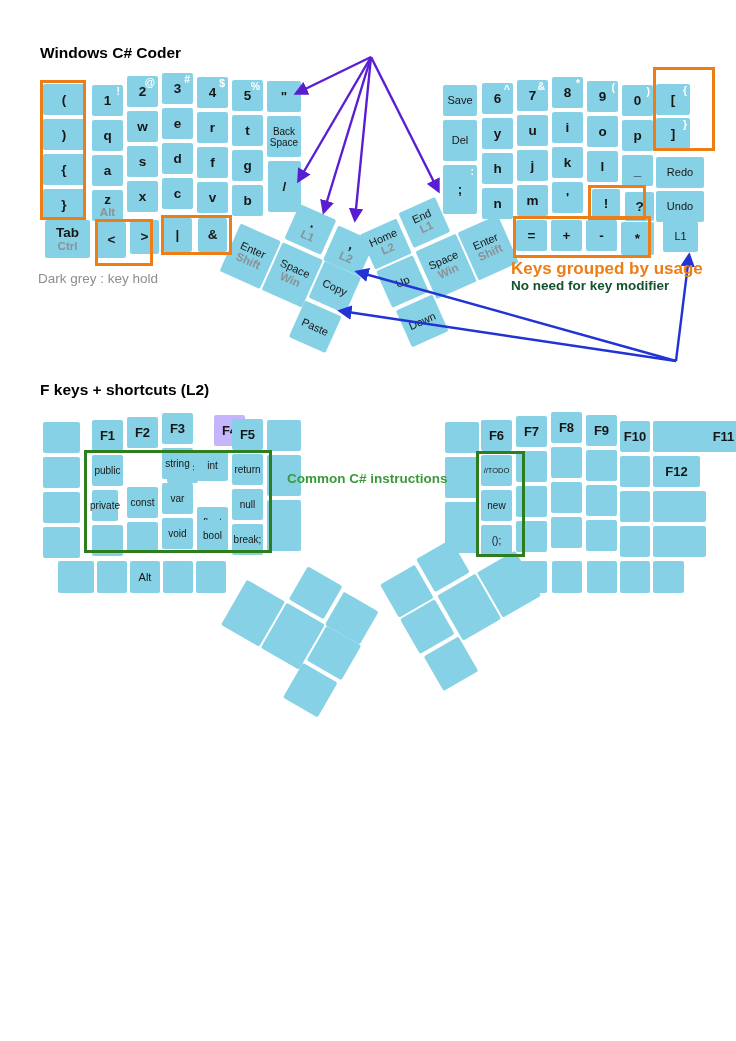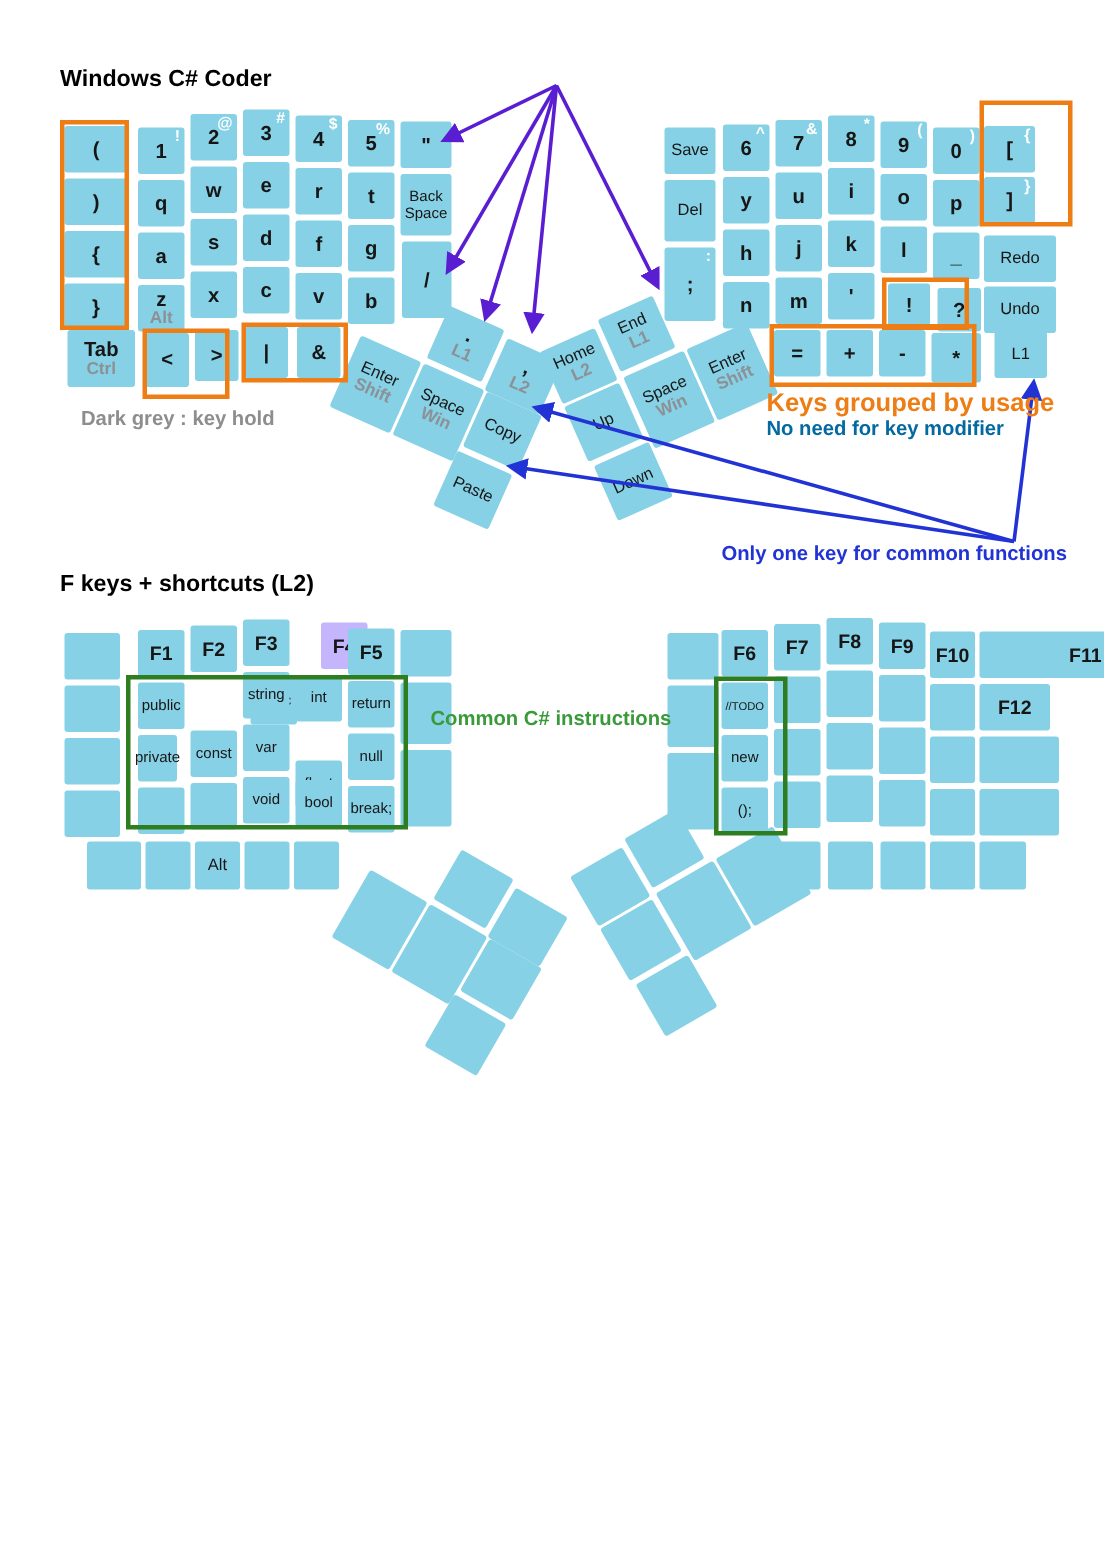--- a/index.html
+++ b/index.html
@@ -17,37 +17,36 @@
   .t-fkey{font-weight:bold;font-size:13px;}
   .hold{color:#8c9196;font-weight:bold;font-size:11.5px;margin-top:1px;}
   .sup{position:absolute;top:1px;right:3px;color:#ffffff;font-weight:bold;font-size:10.5px;line-height:1;}
   .cluster{position:absolute;width:1px;height:1px;transform-origin:0 0;z-index:1;}
   .cluster .key{z-index:1;}
   .box{position:absolute;border-style:solid;border-width:3px;z-index:3;background:transparent;}
   #arrow-svg{position:absolute;left:0;top:0;z-index:4;pointer-events:none;}
   .note{position:absolute;white-space:nowrap;z-index:5;}
   .t-title{left:40px;top:44px;font-size:15.5px;font-weight:bold;color:#000000;}
   .t-easy{left:249px;top:32px;font-size:13.5px;font-weight:bold;color:#5a1ed2;}
-  .t-darkgrey{left:54px;top:271px;font-size:13.5px;font-weight:bold;color:#8d8d8d;text-align:center;}
+  .t-darkgrey{left:38px;top:271px;font-size:13.5px;font-weight:normal;color:#8d8d8d;text-align:center;}
   .t-orange1{left:511px;top:259px;font-size:17px;font-weight:bold;color:#ed7d14;}
-  .t-orange2{left:511px;top:278px;font-size:13.5px;font-weight:bold;color:#0369a1;}
+  .t-orange2{left:511px;top:278px;font-size:13.5px;font-weight:bold;color:#14532d;}
   .t-blue{left:481px;top:361px;font-size:13.5px;font-weight:bold;color:#2233d6;}
   .t-fn{left:40px;top:381px;font-size:15.5px;font-weight:bold;color:#000000;}
   .t-green{left:287px;top:471px;font-size:13.5px;font-weight:bold;color:#3a9a3a;}
 </style>
 </head>
 <body>
 
 <div class="page">
 
   <div class="note t-title">Windows C# Coder</div>
   <div class="note t-darkgrey">Dark grey : key hold</div>
   <div class="note t-orange1">Keys grouped by usage</div>
   <div class="note t-orange2">No need for key modifier</div>
-  <div class="note t-blue">Only one key for common functions</div>
   <div class="note t-fn">F keys + shortcuts (L2)</div>
   <div class="note t-green">Common C# instructions</div>
 
   <div id="kb-layer">
       <div class="key" style="left: 43px; top: 84px; width: 42px; height: 31px; background: rgb(134, 209, 229);">
         <span class="kl t-sym">(</span>
       </div>
       <div class="key" style="left: 43px; top: 119px; width: 42px; height: 31px; background: rgb(134, 209, 229);">
         <span class="kl t-sym">)</span>
       </div>

